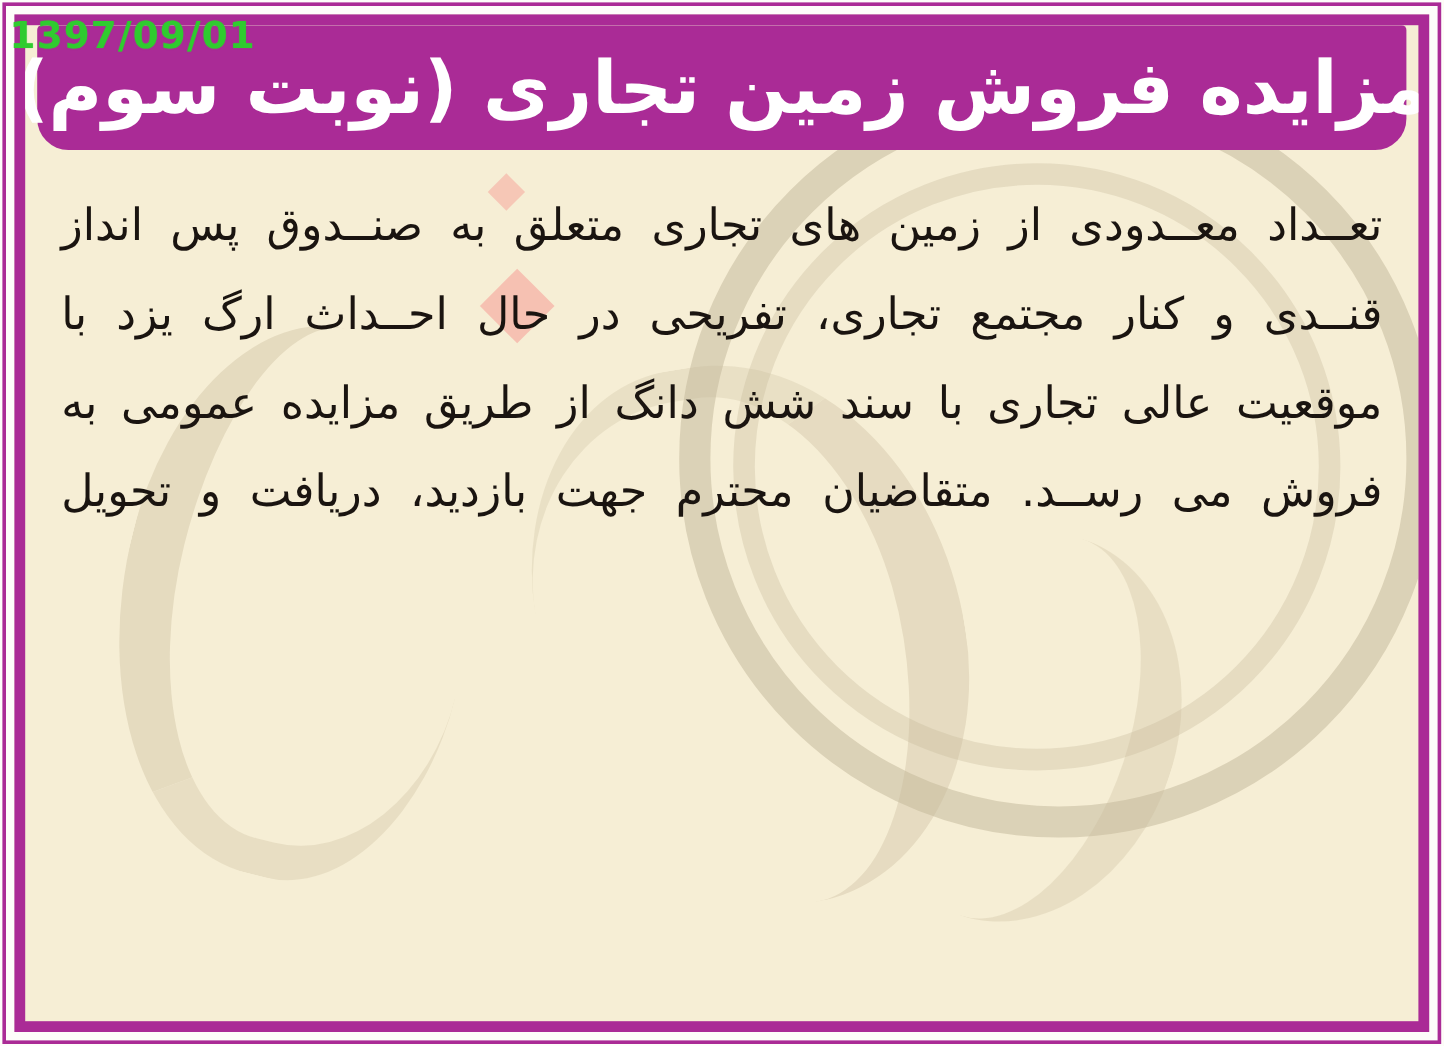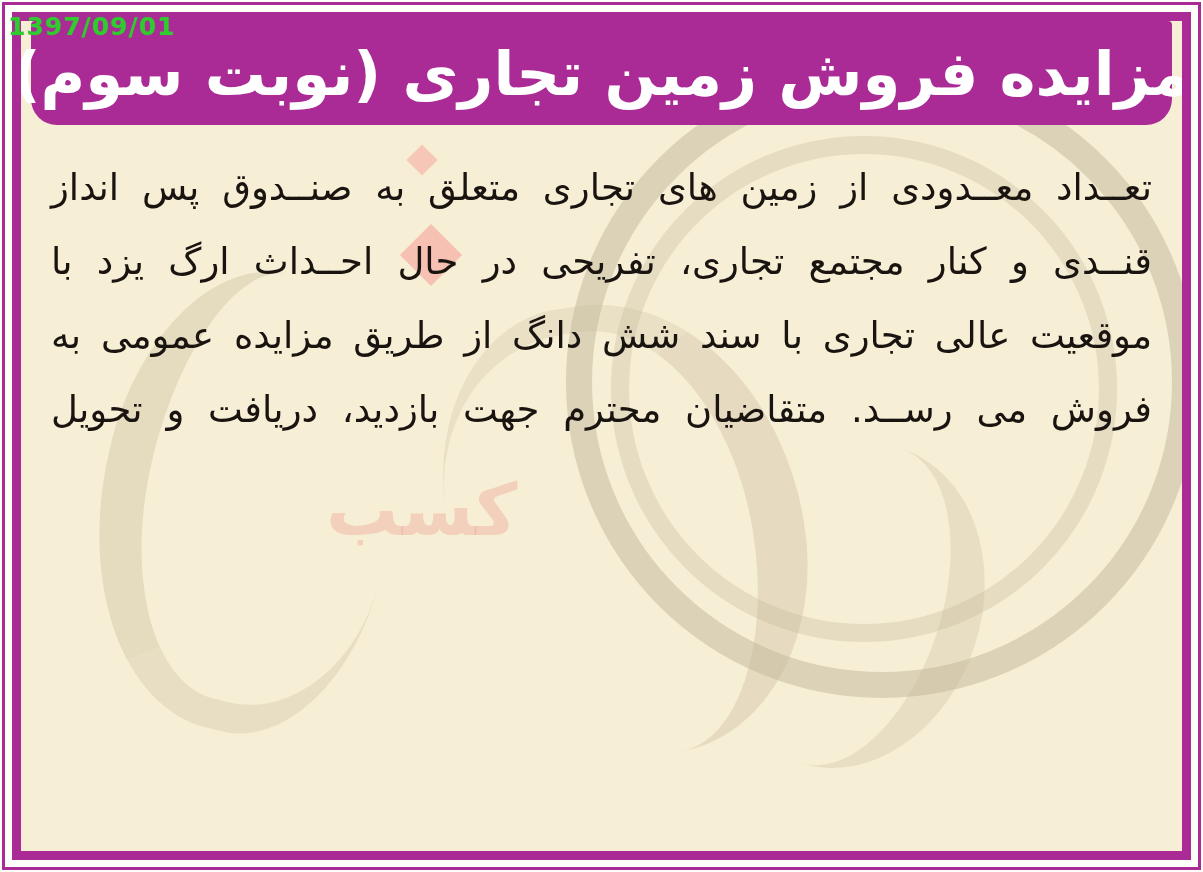--- a/index.html
+++ b/index.html
@@ -97,21 +97,21 @@
     font-weight:bold;
     direction:rtl;
     white-space:nowrap;
     letter-spacing:-1px;
   }
   
   .date-stamp{
     position:absolute; z-index:10;
     top:12px; left:8px;
     color:var(--green);
-    font-size:25px;
+    font-size:31px;
     font-weight:bold;
     letter-spacing:1px;
     text-shadow:0 0 1px rgba(47,203,47,0.6);
   }
   
   .body-text{
     position:relative; z-index:2;
     padding:26px 30px 0 30px;
     direction:rtl;
   }
@@ -135,21 +135,20 @@
 
   <div class="ad-frame">
 
     <div class="wm wm-circle-big"></div>
     <div class="wm wm-circle-small"></div>
     <div class="wm wm-stroke1"></div>
     <div class="wm wm-stroke2"></div>
     <div class="wm wm-stroke3"></div>
     <div class="wm wm-diamond"></div>
     <div class="wm wm-diamond-small"></div>
-    <div class="wm wm-pink-text">کسب</div>
 
     <div class="header-box">
       <h1 class="ad-title">مزایده فروش زمین تجاری (نوبت سوم)</h1>
     </div>
 
     <div class="body-text">
         <div class="body-line">تعــداد معــدودی از زمین های تجاری متعلق به صنــدوق پس انداز</div>
         <div class="body-line">قنــدی و کنار مجتمع تجاری، تفریحی در حال احــداث ارگ یزد با</div>
         <div class="body-line">موقعیت عالی تجاری با سند شش دانگ از طریق مزایده عمومی به</div>
         <div class="body-line">فروش می رســد. متقاضیان محترم جهت بازدید، دریافت و تحویل</div>

